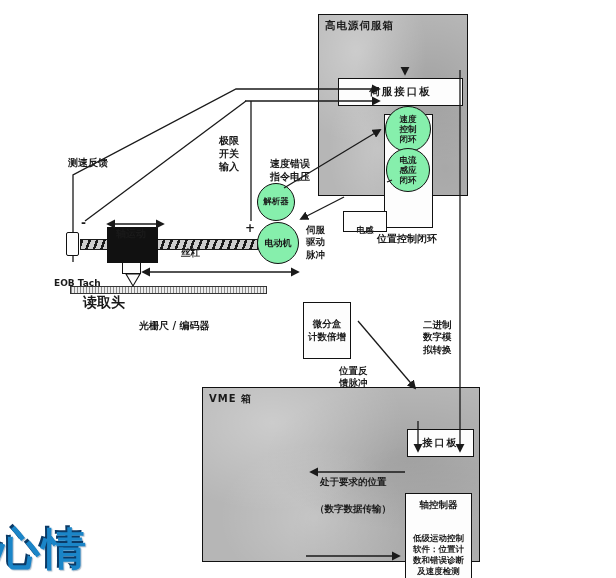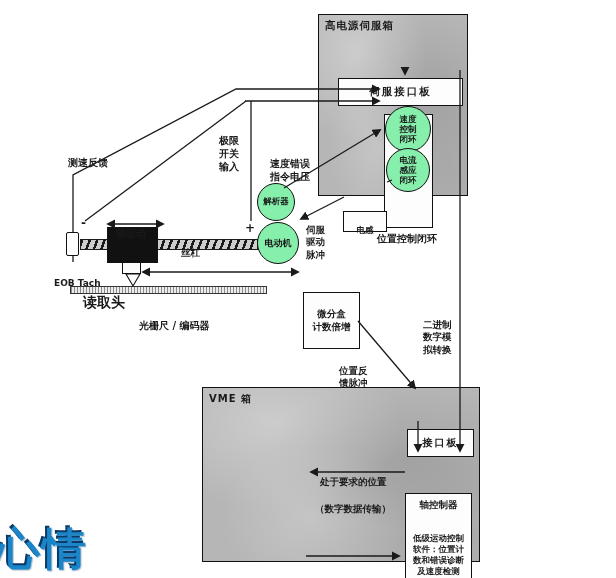--- a/index.html
+++ b/index.html
@@ -67,21 +67,21 @@
 
   <div class="leadscrew"></div>
   <div class="carriage"></div>
   <div class="eob"></div>
   <div class="readhead"></div>
   <div class="scalebar"></div>
 
   <div class="circle" style="left:257px;top:183px;width:38px;height:38px;font-size:8.5px">解析器</div>
   <div class="circle" style="left:257px;top:222px;width:42px;height:42px;font-size:9px">电动机</div>
 
-  <div class="wbox photocopy ml" style="left:303px;top:256px;width:57px;height:57px;font-size:9.5px">微分盒
+  <div class="wbox photocopy ml" style="left:303px;top:266px;width:48px;height:57px;font-size:9.5px">微分盒
 计数倍增</div>
 
   <div class="cab photocopy" style="left:202px;top:387px;width:278px;height:175px">
     <div class="cab-title" style="font-size:10px">VME 箱</div>
   </div>
 
   <div class="wbox" style="left:407px;top:393px;width:67px;height:28px;font-size:10px;letter-spacing:2px">接口板</div>
 
   <div class="wbox" style="left:405px;top:457px;width:67px;height:106px">
     <div style="position:absolute;top:5px;left:0;right:0;text-align:center;font-size:9.5px">轴控制器</div>

